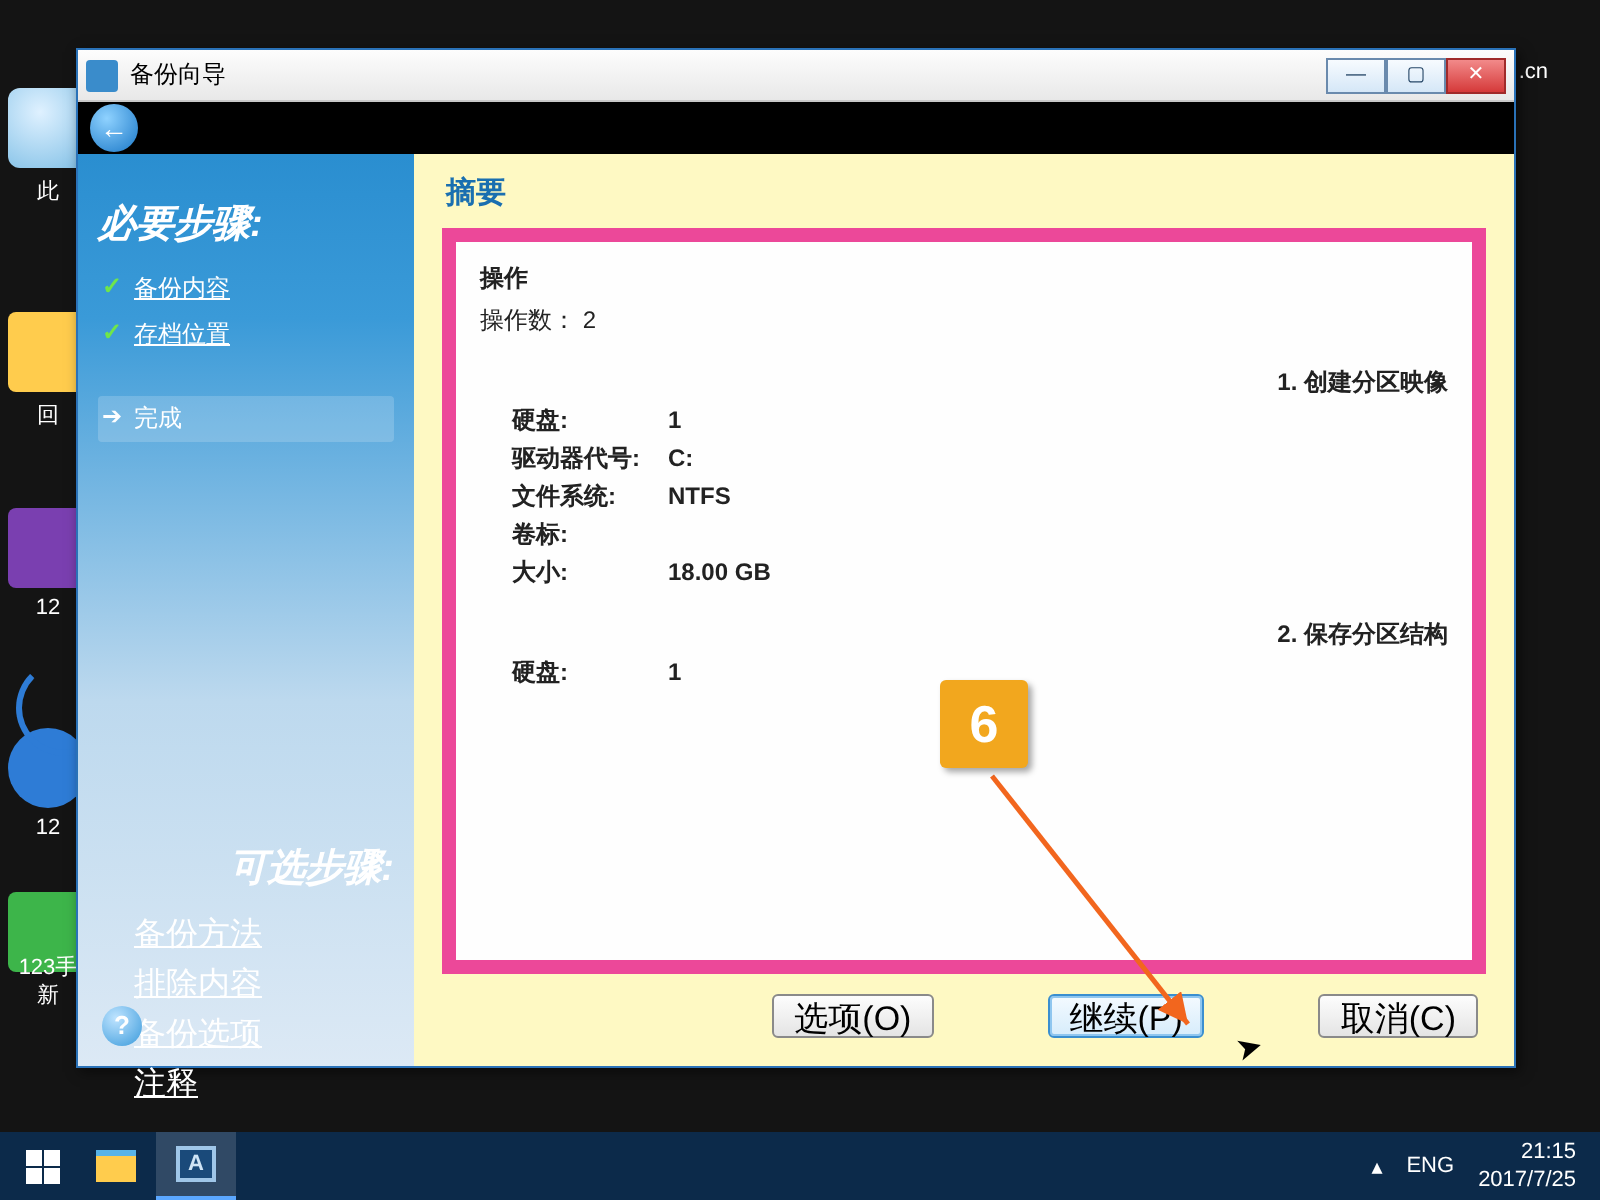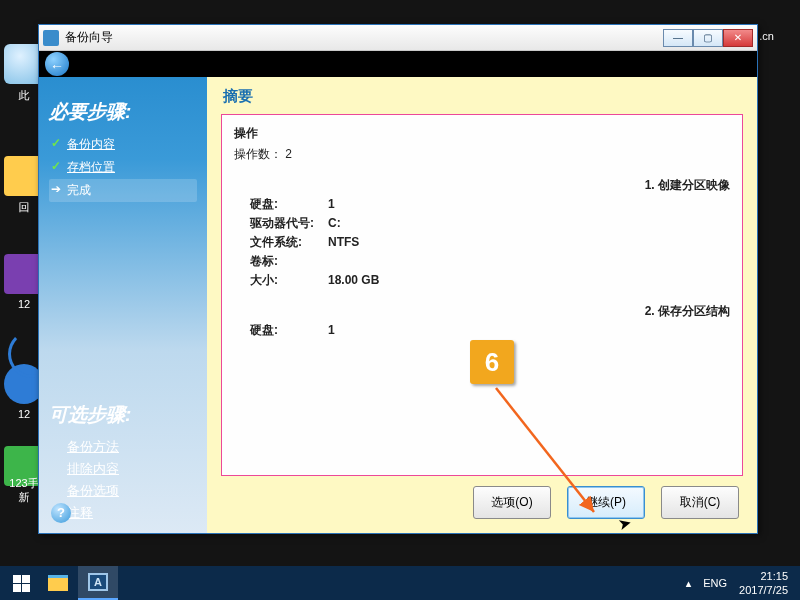--- a/index.html
+++ b/index.html
@@ -36,39 +36,39 @@
 .wbtn { width: 30px; height: 18px; border: 1px solid #6a8aad; background: linear-gradient(#f7fbff,#d5e7f7); font-size: 10px; text-align: center; line-height: 16px; color: #2a4a6a; cursor: pointer; }
 .wbtn.close { background: linear-gradient(#f28a8a,#d53a3a); border-color: #a02a2a; color: #fff; }
 
 .topstrip { height: 26px; background: #000; display: flex; align-items: center; padding-left: 6px; }
 .backbtn { width: 24px; height: 24px; border-radius: 50%; background: radial-gradient(circle at 35% 30%, #8fd2ff, #1a78c8); display: flex; align-items: center; justify-content: center; color: #fff; font-size: 14px; }
 
 .body { display: flex; height: calc(100% - 26px - 26px); }
 
 .sidebar { width: 168px; background: linear-gradient(180deg,#2a8ed0 0%, #3a9ad8 18%, #bdd9ee 60%, #dce9f5 100%); color: #fff; padding: 8px 10px 10px; position: relative; }
 .group-title { font-size: 19px; font-weight: bold; font-style: italic; margin: 14px 0 8px; }
-.group-title.spaced { margin-top: 200px; }
+.group-title.spaced { margin-top: 200px; text-align: right; }
 .step { font-size: 12px; padding: 3px 0 3px 18px; position: relative; text-decoration: underline; cursor: pointer; }
 .step.done::before { content: "✓"; position: absolute; left: 2px; color: #6fe64a; font-weight: bold; }
-.step.current { background: rgba(255,255,255,0.18); text-decoration: none; border-radius: 2px; }
+.step.current { background: rgba(255,255,255,0.18); text-decoration: none; border-radius: 2px; margin-top: 19px; }
 .step.current::before { content: "➔"; position: absolute; left: 2px; color: #fff; }
-.opt { font-size: 13px; padding: 2px 0 2px 18px; text-decoration: underline; cursor: pointer; }
+.opt { font-size: 16px; padding: 2px 0 2px 18px; text-decoration: underline; cursor: pointer; }
 .help { position: absolute; bottom: 10px; left: 12px; width: 20px; height: 20px; border-radius: 50%; background: radial-gradient(circle at 35% 30%, #bfe4ff, #3a9adb); color: #fff; text-align: center; line-height: 20px; font-size: 13px; font-weight: bold; cursor: pointer; }
 
 .main { flex: 1; padding: 10px 14px 10px 14px; display: flex; flex-direction: column; font-size: 12px; color: #222; }
 .main-title { font-size: 15px; color: #1a6fb0; font-weight: bold; margin: 0 0 8px 2px; }
-.summary { flex: 1; border: 1px solid #ec4899; background: #fefefe; padding: 10px 12px; overflow: auto; }
+.summary { flex: 1; border: 7px solid #ec4899; background: #fefefe; padding: 10px 12px; overflow: auto; }
 .summary h4 { font-size: 12px; font-weight: bold; margin-bottom: 4px; }
 .summary .line { margin: 2px 0; }
 .summary .sec { margin-top: 14px; font-weight: bold; text-align: right; }
 .kv { margin: 2px 0; padding-left: 16px; font-weight: bold; }
 .kv .k { display: inline-block; width: 78px; }
 
 .buttons { display: flex; justify-content: flex-end; gap: 16px; padding: 10px 4px 4px; }
-.btn { min-width: 78px; height: 33px; border: 1px solid #8a8a8a; border-radius: 3px; background: linear-gradient(#fdfdfd,#e4e4e4); font-size: 12px; cursor: pointer; padding: 0 10px; }
+.btn { min-width: 78px; height: 22px; border: 1px solid #8a8a8a; border-radius: 3px; background: linear-gradient(#fdfdfd,#e4e4e4); font-size: 17px; cursor: pointer; padding: 0 10px; margin-left: 41px; }
 .btn.primary { border-color: #3a8fd0; box-shadow: 0 0 0 1px #8fc6ef inset; background: linear-gradient(#f4faff,#d6ecfb); }
 
 
 .badge { position: absolute; width: 44px; height: 44px; background: #f2a71e; color: #fff; font-size: 26px; font-weight: bold; display: flex; align-items: center; justify-content: center; border-radius: 3px; box-shadow: 2px 2px 3px rgba(0,0,0,0.35); z-index: 50; }
 .arrow { position: absolute; z-index: 49; }
 .cursor { position: absolute; z-index: 60; font-size: 16px; color: #000; transform: rotate(-15deg); }
 </style>
 </head>
 <body>
 

